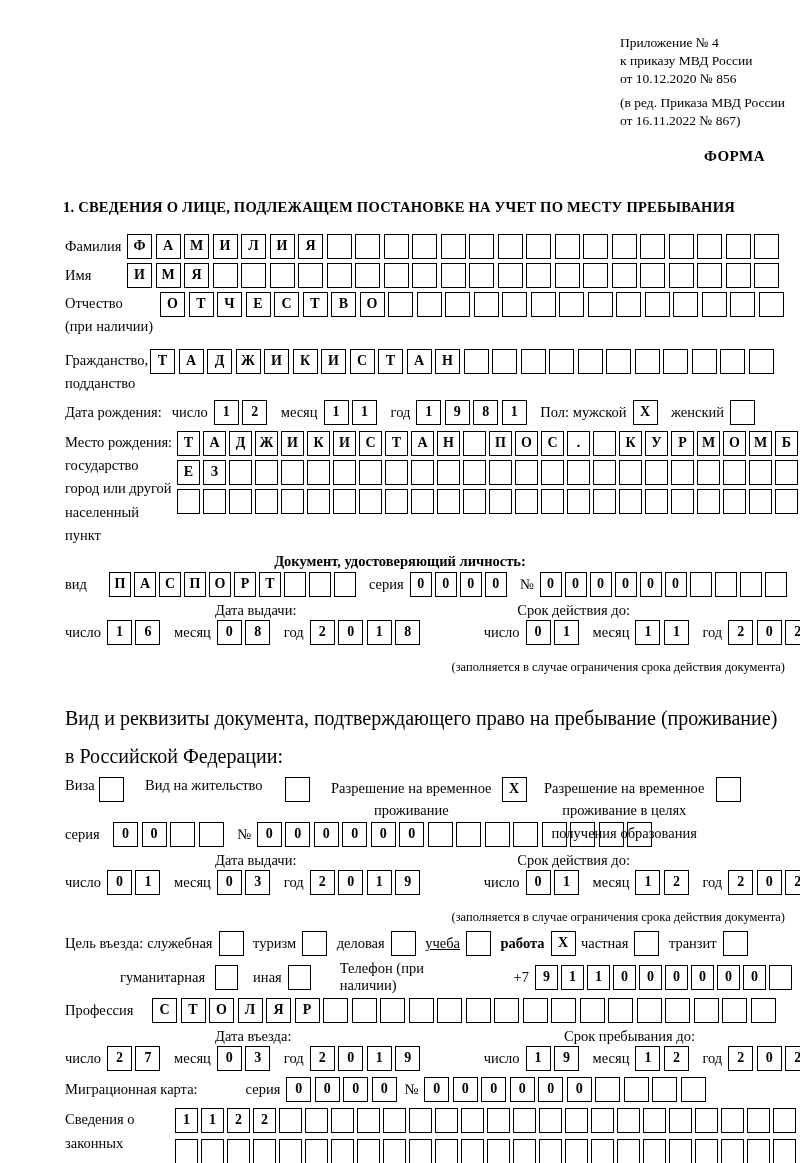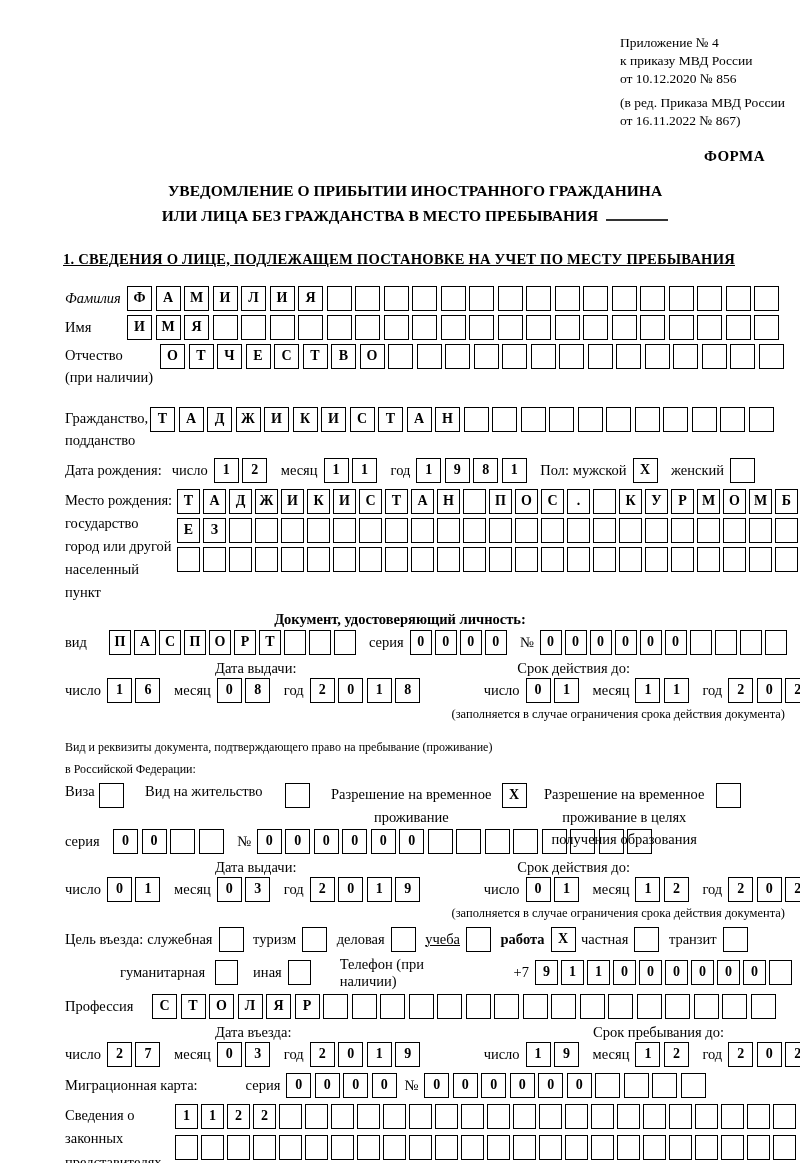--- a/index.html
+++ b/index.html
@@ -3,61 +3,57 @@
 <meta charset="utf-8">
 <style>
   html,body{margin:0;padding:0;background:#fff;}
   body{width:800px;height:1163px;font-family:"Liberation Serif","DejaVu Serif",serif;color:#000;overflow:hidden;}
   .page{box-sizing:border-box;width:800px;height:1163px;padding:34px 5px 0 65px;position:relative;}
   .appendix{margin-left:555px;width:240px;font-size:13.5px;line-height:1.35;}
   .appendix .gap{height:5px;}
   .forma{font-weight:bold;font-size:15px;text-align:right;padding-right:30px;margin-top:18px;letter-spacing:.5px;}
   .title{text-align:center;font-weight:bold;font-size:15.5px;line-height:1.6;margin-top:14px;margin-left:-30px;}
   .title .uline{display:inline-block;width:62px;border-bottom:2.5px solid #333;margin-left:8px;vertical-align:baseline;}
-  .sec-heading{font-weight:bold;font-size:14.6px;letter-spacing:.2px;margin-top:22px;margin-left:-2px;white-space:nowrap;text-decoration:underline;}
+  .sec-heading{font-weight:bold;font-size:14.6px;letter-spacing:.2px;margin-top:34px;margin-left:-2px;white-space:nowrap;}
   .frow{display:flex;align-items:center;margin-top:4px;font-size:14.5px;}
   .frow.start{align-items:flex-start;}
   .lblcol{flex:none;}
   .boxes{display:flex;flex:none;}
   .cell{box-sizing:border-box;flex:none;display:inline-block;width:25px;height:25px;border:1.6px solid #000;margin-right:3.5px;text-align:center;font-size:14px;font-weight:bold;line-height:22px;}
   .sz26 .cell{width:23px;margin-right:3px;}
   .sz25 .cell{width:22px;margin-right:3px;}
   .mt6{margin-top:6px;}
   .center-bold{font-weight:bold;text-align:center;font-size:14.5px;margin-top:6px;margin-right:60px;}
   .two-col-titles{display:flex;font-size:14.5px;margin-top:5px;}
-  .note{font-size:12.5px;text-align:right;padding-right:10px;margin-top:4px;}
+  .note{font-size:12.5px;text-align:right;padding-right:10px;margin-top:15px;}
   .dlbl{margin-right:6px;margin-left:10px;}
   .dlbl.first{margin-left:0;}
   .multiline-opt{text-align:center;line-height:1.55;}
 </style>
 </head>
 <body>
 
 <div class="page">
 
   <div class="appendix">
     <div>Приложение № 4</div>
     <div>к приказу МВД России</div>
     <div>от 10.12.2020 № 856</div>
     <div class="gap"></div>
     <div>(в ред. Приказа МВД России</div>
     <div>от 16.11.2022 № 867)</div>
   </div>
 
   <div class="forma">ФОРМА</div>
 
-  <div class="title">
-    <div>УВЕДОМЛЕНИЕ О ПРИБЫТИИ ИНОСТРАННОГО ГРАЖДАНИНА</div>
-    <div><span>ИЛИ ЛИЦА БЕЗ ГРАЖДАНСТВА В МЕСТО ПРЕБЫВАНИЯ</span><span class="uline"></span></div>
-  </div>
 
   <div class="sec-heading">1. СВЕДЕНИЯ О ЛИЦЕ, ПОДЛЕЖАЩЕМ ПОСТАНОВКЕ НА УЧЕТ ПО МЕСТУ ПРЕБЫВАНИЯ</div>
 
   <div class="frow" style="margin-top:18px;">
-    <span class="lblcol" style="width:62px;font-style:italic;">Фамилия</span>
+    <span class="lblcol" style="width:62px;">Фамилия</span>
     <span class="boxes">
         <span class="cell">Ф</span>
         <span class="cell">А</span>
         <span class="cell">М</span>
         <span class="cell">И</span>
         <span class="cell">Л</span>
         <span class="cell">И</span>
         <span class="cell">Я</span>
         <span class="cell"></span>
         <span class="cell"></span>
@@ -131,21 +127,21 @@
         <span class="cell"></span>
         <span class="cell"></span>
         <span class="cell"></span>
         <span class="cell"></span>
         <span class="cell"></span>
         <span class="cell"></span>
         <span class="cell"></span>
       </span>
   </div>
 
-  <div class="frow start" style="margin-top:18px;">
+  <div class="frow start" style="margin-top:12px;">
     <span class="lblcol" style="width:85px;line-height:1.55;">
       <div>Гражданство,</div>
       <div>подданство</div>
     </span>
     <span class="boxes">
         <span class="cell">Т</span>
         <span class="cell">А</span>
         <span class="cell">Д</span>
         <span class="cell">Ж</span>
         <span class="cell">И</span>
@@ -361,21 +357,21 @@
     <span class="dlbl">год</span>
     <span class="boxes">
         <span class="cell">2</span>
         <span class="cell">0</span>
         <span class="cell">2</span>
       </span>
   </div>
 
   <div class="note">(заполняется в случае ограничения срока действия документа)</div>
 
-  <div style="font-size:12px;line-height:1.9;margin-top:14px;">
+  <div style="font-size:20px;line-height:1.9;margin-top:24px;">
     <div>Вид и реквизиты документа, подтверждающего право на пребывание (проживание)</div>
     <div>в Российской Федерации:</div>
   </div>
 
   <div class="frow start" style="margin-top:2px;">
     <span>Виза</span>
     <span class="boxes" style="margin-left:4px;">
         <span class="cell"></span>
       </span>
     <span style="margin-left:18px;">Вид на жительство</span>
@@ -549,21 +545,21 @@
         <span class="cell"></span>
         <span class="cell"></span>
         <span class="cell"></span>
         <span class="cell"></span>
         <span class="cell"></span>
       </span>
   </div>
 
   <div class="two-col-titles mt6">
     <span style="margin-left:150px;">Дата въезда:</span>
-    <span style="margin-left:auto;margin-right:71px;">Срок пребывания до:</span>
+    <span style="margin-left:auto;margin-right:100px;">Срок пребывания до:</span>
   </div>
 
   <div class="frow" style="margin-top:1px;">
     <span class="dlbl first">число</span>
     <span class="boxes">
         <span class="cell">2</span>
         <span class="cell">7</span>
       </span>
     <span class="dlbl">месяц</span>
     <span class="boxes">

